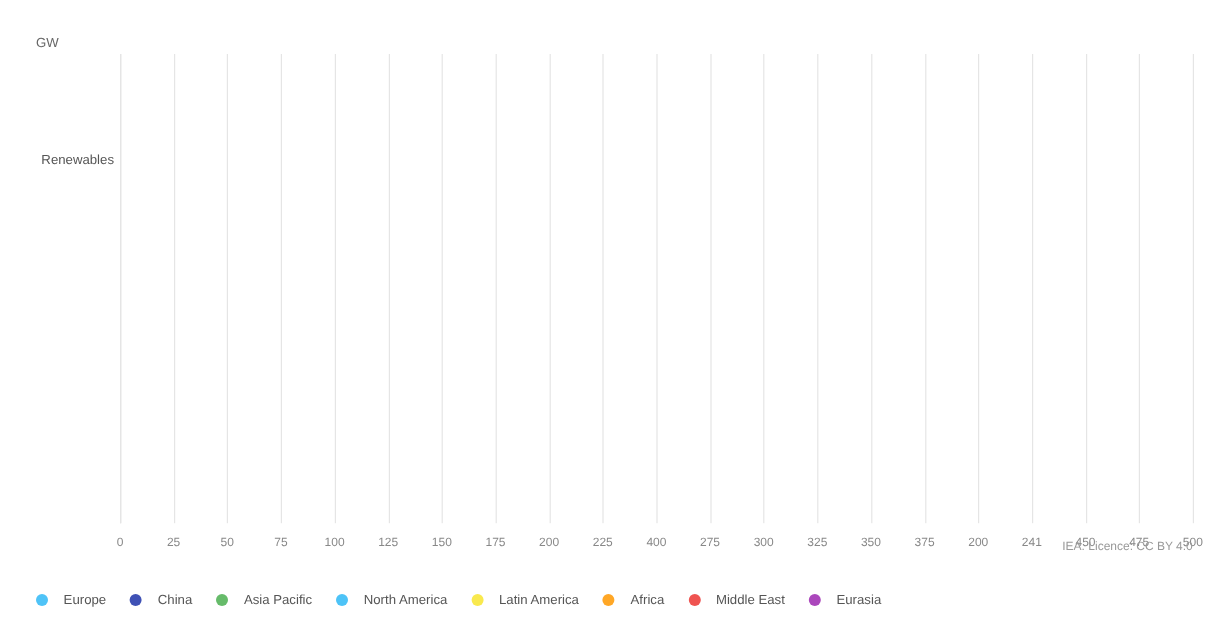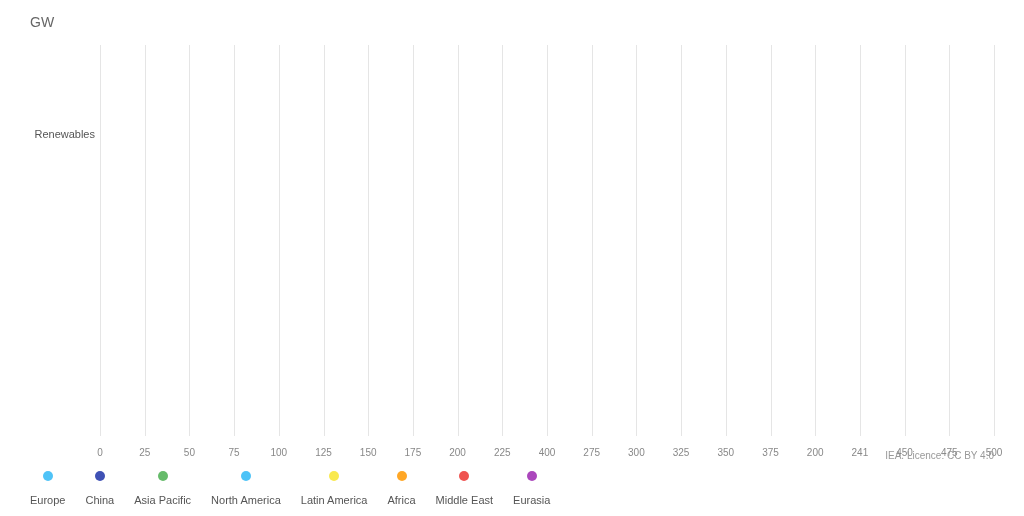--- a/index.html
+++ b/index.html
@@ -13,23 +13,23 @@
       overflow: hidden;
     }
     .chart-container {
       position: relative;
       width: 1024px;
       height: 516px;
       padding: 20px 30px 60px 30px;
     }
     .y-axis-label {
       position: absolute;
-      top: 14px;
+      top: 30px;
       left: 30px;
-      font-size: 14px;
+      font-size: 11px;
       color: #666;
     }
     .chart-area {
       position: absolute;
       top: 45px;
       left: 100px;
       right: 30px;
       bottom: 80px;
     }
     
@@ -104,21 +104,20 @@
       align-items: center;
       gap: 20px;
       flex-wrap: wrap;
     }
     .legend-item {
       display: flex;
       align-items: center;
       gap: 13px;
       font-size: 11px;
       color: #555;
-      flex-direction: column;
     }
     .legend-dot {
       width: 10px;
       height: 10px;
       border-radius: 50%;
     }
     .attribution {
       position: absolute;
       bottom: 55px;
       right: 30px;

